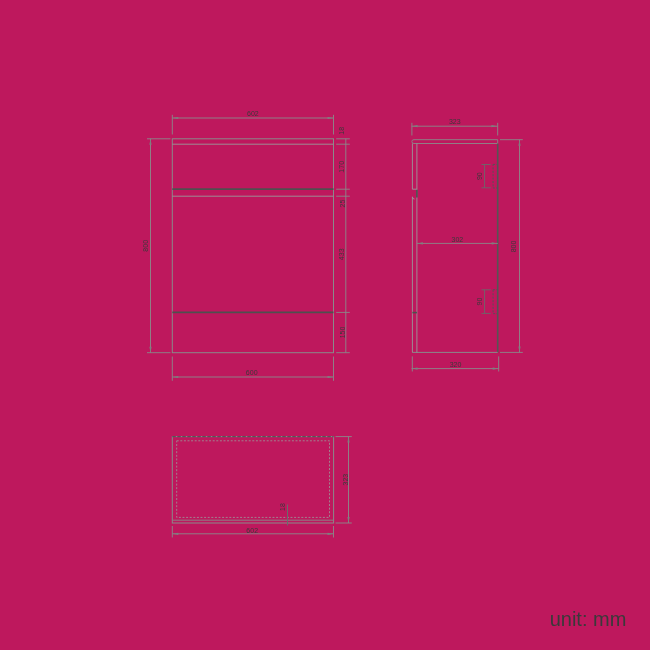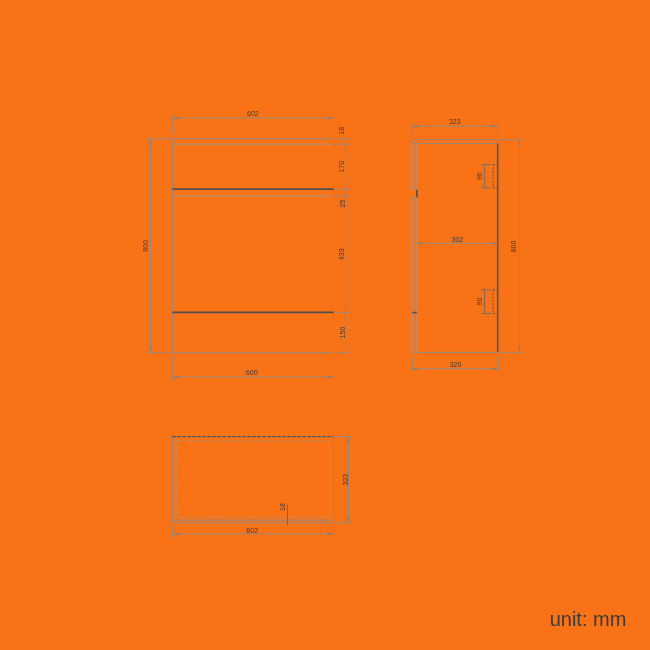--- a/index.html
+++ b/index.html
@@ -1,16 +1,16 @@
 <!DOCTYPE html>
 <html><head>
 <meta charset="utf-8">
 <style>
   html,body{margin:0;padding:0;background:#ffffff;}
-  #canvas{width:650px;height:650px;position:relative;background:#f97316;overflow:hidden;}
+  #canvas{width:650px;height:650px;position:relative;background:#be185d;overflow:hidden;}
   svg{position:absolute;top:0;left:0;}
   text{font-family:"Liberation Sans",sans-serif;fill:#3a3a3a;}
   .dim{font-size:7px;}
   .blur{filter:blur(0.4px);}
 </style>
 </head>
 <body>
 <div id="canvas">
 <svg width="650" height="650" viewBox="0 0 650 650">
 <g class="blur" fill="none" stroke-linecap="butt">

